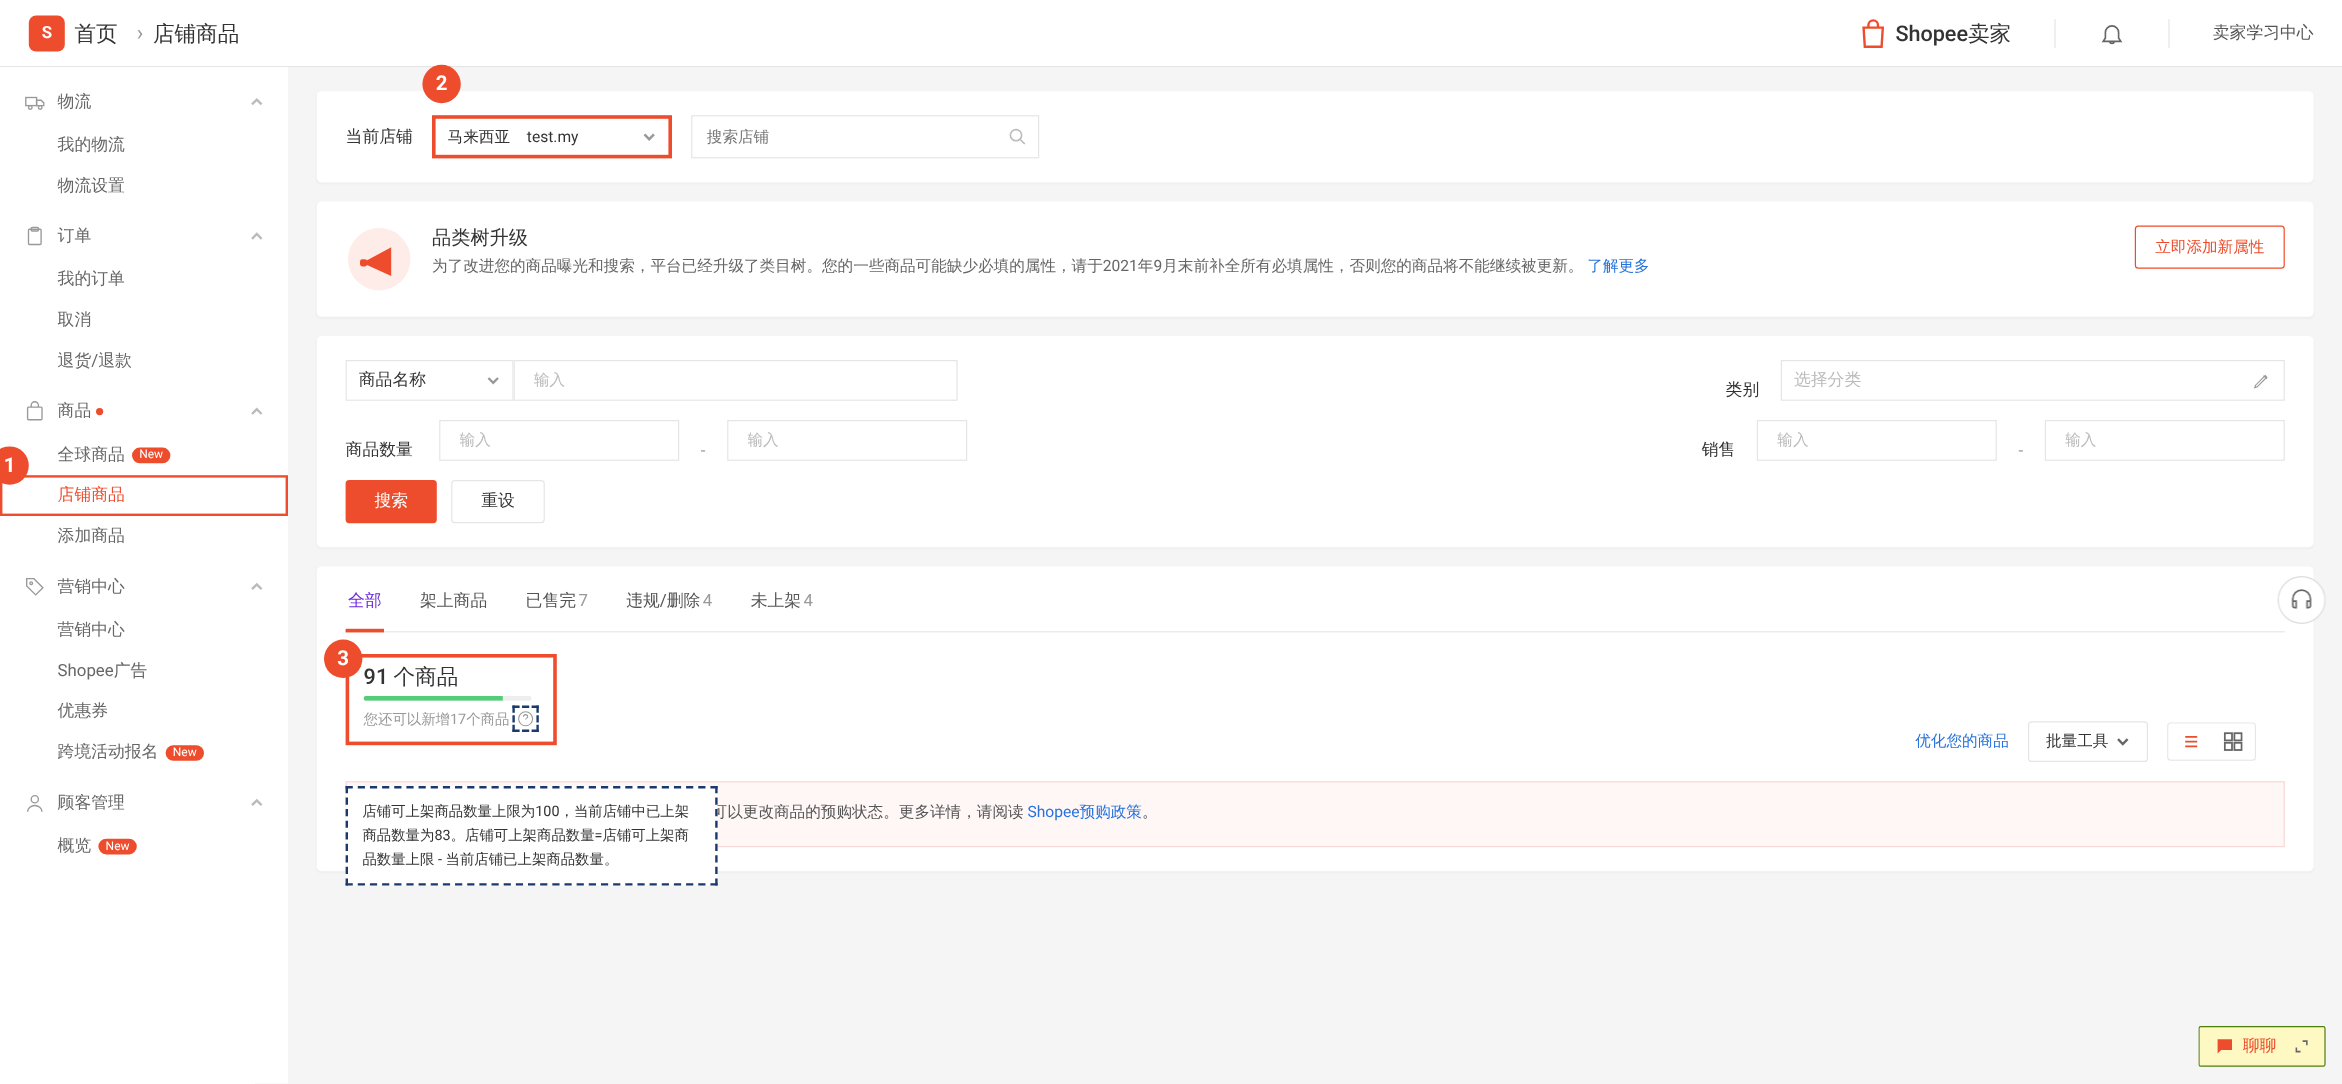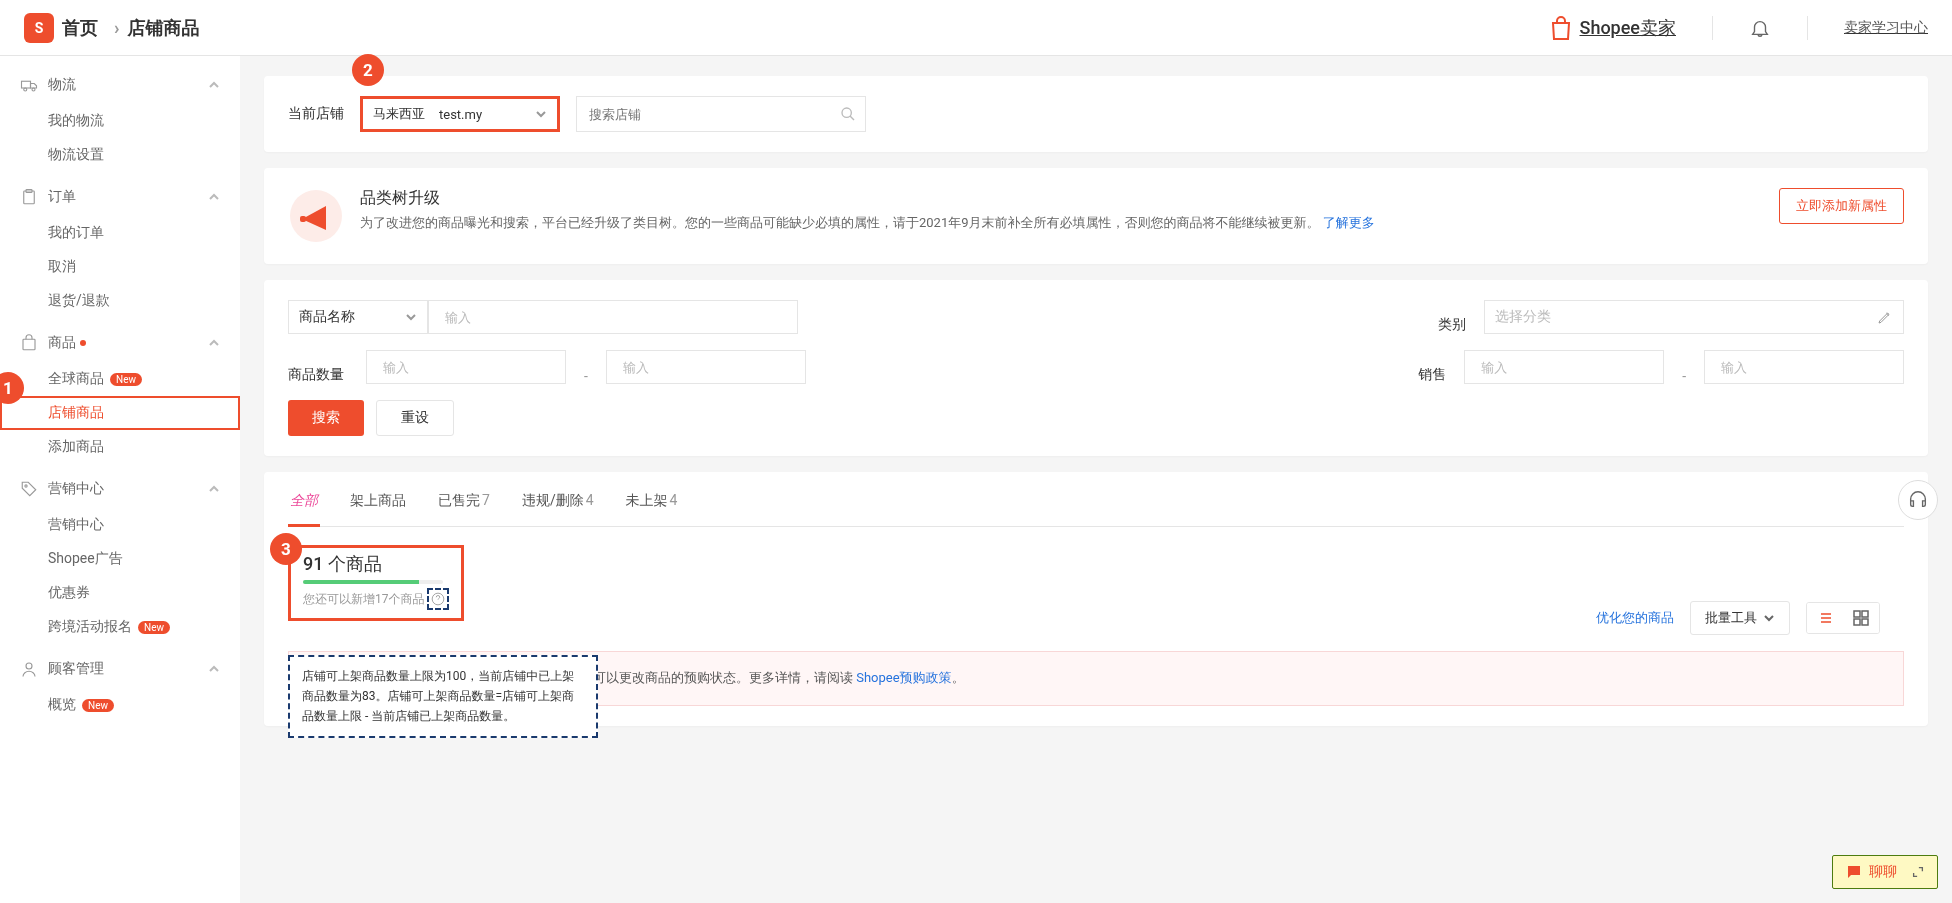--- a/index.html
+++ b/index.html
@@ -1,25 +1,25 @@
 <!DOCTYPE html>
 <html><head>
 <meta charset="utf-8">
 <style>
 * { box-sizing: border-box; margin: 0; padding: 0; font-family: -apple-system, BlinkMacSystemFont, "Segoe UI", Roboto, "Helvetica Neue", Arial, "Microsoft YaHei", sans-serif; }
 body { background: #f5f5f5; color: #333; font-size: 14px; }
 
 
 .header { background: #fff; height: 56px; display: flex; align-items: center; padding: 0 24px; border-bottom: 1px solid #e5e5e5; }
 .logo { width: 30px; height: 30px; background: #ee4d2d; border-radius: 6px; display:flex; align-items:center; justify-content:center; color:#fff; font-weight:bold; margin-right: 8px; }
-.breadcrumb { display:flex; align-items:center; font-size: 18px; font-weight: bold; }
+.breadcrumb { display:flex; align-items:center; font-size: 18px; }
 .breadcrumb .home { color:#333; margin-right:8px; }
 .breadcrumb .sep { color:#999; margin:0 8px; }
 .breadcrumb .current { color:#333; }
-.header-right { margin-left:auto; display:flex; align-items:center; gap:36px;text-decoration:underline; }
+.header-right { margin-left:auto; display:flex; align-items:center; gap:36px; }
 .shopee-brand { display:flex; align-items:center; font-size:18px; font-weight:500; }
 .shopee-brand .bag-icon { width:24px; height:26px; margin-right:6px; }
 .bell-icon { width:22px; height:22px; stroke:#666; fill:none; stroke-width:1.5; }
 .learn-link { color:#555; font-size:14px; }
 .vdiv { width:1px; height:24px; background:#e5e5e5; }
 
 
 .layout { display:flex; }
 .sidebar { width:240px; background:#fff; min-height: calc(100vh - 56px); padding-top: 10px; }
 .content { flex:1; padding: 20px 24px; position:relative; }
@@ -70,21 +70,21 @@
 .category-select .edit-icon { margin-left:auto; width:16px; height:16px; stroke:#999; fill:none; stroke-width:1.5; }
 
 .btn-row { display:flex; gap:12px; }
 .btn-primary { background:#ee4d2d; color:#fff; border:none; padding:8px 24px; font-size:14px; border-radius:3px; cursor:pointer; }
 .btn-default { background:#fff; border:1px solid #e5e5e5; color:#333; padding:8px 24px; font-size:14px; border-radius:3px; cursor:pointer; }
 
 
 .tabs { display:flex; border-bottom:1px solid #e5e5e5; gap: 28px; margin-bottom:18px; }
 .tab { padding: 0 2px 14px; color:#555; cursor:pointer; font-size:14px; }
 .tab .count { color:#999; margin-left:2px; }
-.tab.active { color:#ec4899; border-bottom: 3px solid #ee4d2d; margin-bottom:-1px; font-weight:500;font-style:italic; }
+.tab.active { color:#6d28d9; border-bottom: 3px solid #ee4d2d; margin-bottom:-1px; font-weight:500; }
 
 
 .product-summary-wrap { position:relative; display:inline-block; border:3px solid #ee4d2d; padding: 4px 12px 8px 12px; }
 .product-count { font-size:18px; font-weight:500; }
 .progress-bar { width:140px; height:4px; background:#eee; margin-top:4px; border-radius:2px; overflow:hidden; }
 .progress-fill { height:100%; background:#55cc77; width:83%; }
 .remain-text { font-size:12px; color:#999; margin-top:4px; display:flex; align-items:center; }
 .help-icon-wrap { display:inline-flex; border:2px dashed #1a3a6e; padding:2px; margin-left:2px; }
 .help-icon { width:14px; height:14px; stroke:#999; fill:none; stroke-width:1.5; }
 

